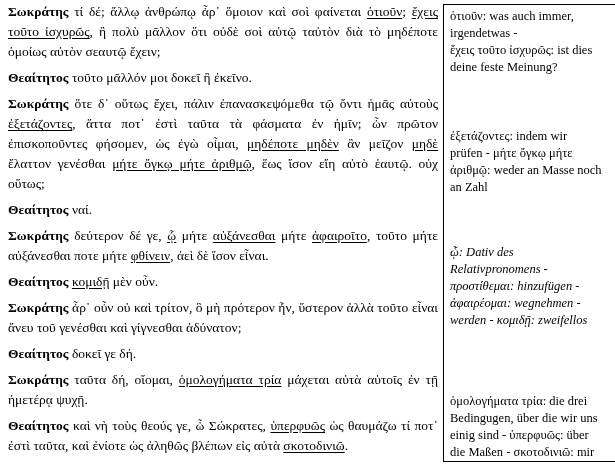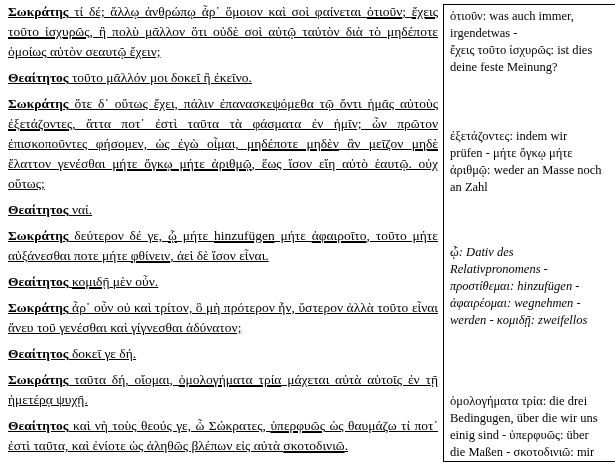--- a/index.html
+++ b/index.html
@@ -16,21 +16,20 @@
     position: absolute;
     left: 8px;
     top: 2px;
     width: 430px;
   }
   .dialogue p {
     margin: 0 0 6px 0;
     font-size: 13.5px;
     line-height: 20px;
     text-align: justify;
-    text-decoration: underline;
   }
   .speaker { font-weight: bold; }
   .u { text-decoration: underline; text-underline-offset: 2px; }
   .glossary {
     position: absolute;
     left: 443px;
     top: 4px;
     width: 188px;
     height: 458px;
     border: 1.5px solid #000000;
@@ -49,21 +48,21 @@
 </style>
 </head>
 <body>
 
 <div class="page">
   <div class="dialogue">
       <p><span class="speaker">Σωκράτης</span><span> τί δέ; ἄλλῳ ἀνθρώπῳ ἆρ᾽ ὅμοιον καὶ σοὶ φαίνεται </span><span class="u">ὁτιοῦν</span><span>; </span><span class="u">ἔχεις τοῦτο ἰσχυρῶς</span><span>, ἢ πολὺ μᾶλλον ὅτι οὐδὲ σοὶ αὐτῷ ταὐτὸν διὰ τὸ μηδέποτε ὁμοίως αὐτὸν σεαυτῷ ἔχειν;</span></p>
       <p><span class="speaker">Θεαίτητος</span><span> τοῦτο μᾶλλόν μοι δοκεῖ ἢ ἐκεῖνο.</span></p>
       <p><span class="speaker">Σωκράτης</span><span> ὅτε δ᾽ οὕτως ἔχει, πάλιν ἐπανασκεψόμεθα τῷ ὄντι ἡμᾶς αὐτοὺς </span><span class="u">ἐξετάζοντες</span><span>, ἅττα ποτ᾽ ἐστὶ ταῦτα τὰ φάσματα ἐν ἡμῖν; ὧν πρῶτον ἐπισκοποῦντες φήσομεν, ὡς ἐγὼ οἶμαι, </span><span class="u">μηδέποτε μηδὲν</span><span> ἂν μεῖζον </span><span class="u">μηδὲ</span><span> ἔλαττον γενέσθαι </span><span class="u">μήτε ὄγκῳ μήτε ἀριθμῷ</span><span>, ἕως ἴσον εἴη αὐτὸ ἑαυτῷ. οὐχ οὕτως;</span></p>
       <p><span class="speaker">Θεαίτητος</span><span> ναί.</span></p>
-      <p><span class="speaker">Σωκράτης</span><span> δεύτερον δέ γε, </span><span class="u">ᾧ</span><span> μήτε </span><span class="u">hinzufügen</span><span> μήτε </span><span class="u">ἀφαιροῖτο</span><span>, τοῦτο μήτε αὐξάνεσθαι ποτε μήτε </span><span class="u">φθίνειν</span><span>, ἀεὶ δὲ ἴσον εἶναι.</span></p>
+      <p><span class="speaker">Σωκράτης</span><span> δεύτερον δέ γε, </span><span class="u">ᾧ</span><span> μήτε </span><span class="u">αὐξάνεσθαι</span><span> μήτε </span><span class="u">ἀφαιροῖτο</span><span>, τοῦτο μήτε αὐξάνεσθαι ποτε μήτε </span><span class="u">φθίνειν</span><span>, ἀεὶ δὲ ἴσον εἶναι.</span></p>
       <p><span class="speaker">Θεαίτητος</span><span> </span><span class="u">κομιδῇ</span><span> μὲν οὖν.</span></p>
       <p><span class="speaker">Σωκράτης</span><span> ἆρ᾽ οὖν οὐ καὶ τρίτον, ὃ μὴ πρότερον ἦν, ὕστερον ἀλλὰ τοῦτο εἶναι ἄνευ τοῦ γενέσθαι καὶ γίγνεσθαι ἀδύνατον;</span></p>
       <p><span class="speaker">Θεαίτητος</span><span> δοκεῖ γε δή.</span></p>
       <p><span class="speaker">Σωκράτης</span><span> ταῦτα δή, οἴομαι, </span><span class="u">ὁμολογήματα τρία</span><span> μάχεται αὐτὰ αὑτοῖς ἐν τῇ ἡμετέρᾳ ψυχῇ.</span></p>
       <p><span class="speaker">Θεαίτητος</span><span> καὶ νὴ τοὺς θεούς γε, ὦ Σώκρατες, </span><span class="u">ὑπερφυῶς</span><span> ὡς θαυμάζω τί ποτ᾽ ἐστὶ ταῦτα, καὶ ἐνίοτε ὡς ἀληθῶς βλέπων εἰς αὐτὰ </span><span class="u">σκοτοδινιῶ</span><span>.</span></p>
     </div>
   <div class="glossary">
       <div class="gblock">
         <div class="gline">ὁτιοῦν: was auch immer,</div>
         <div class="gline">irgendetwas -</div>

